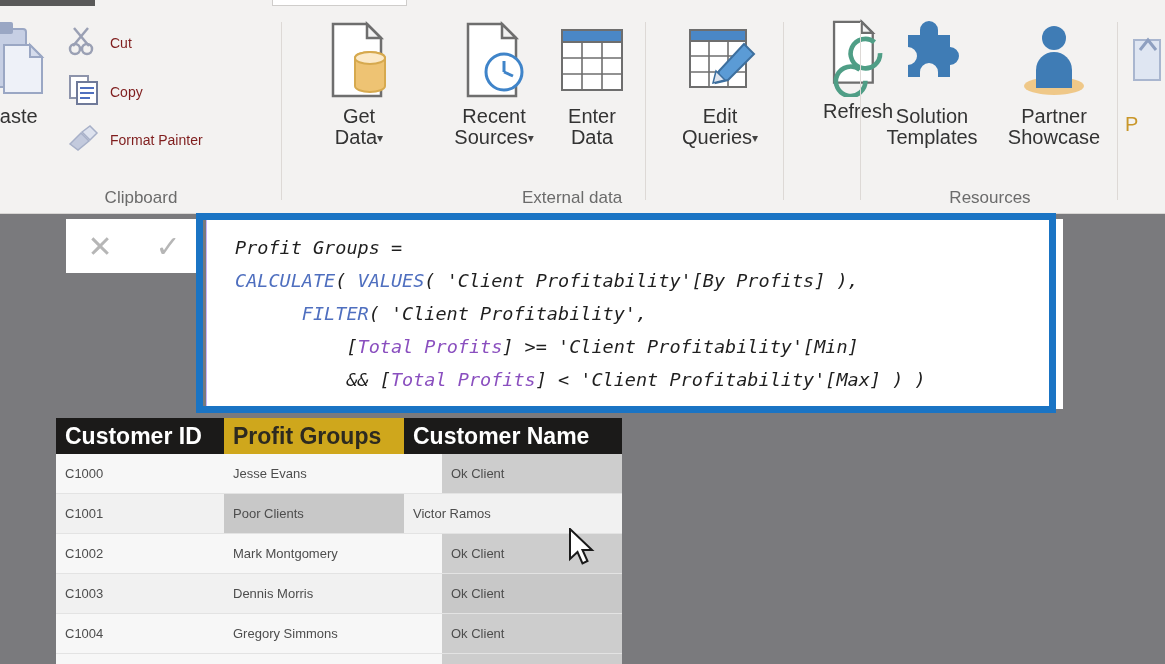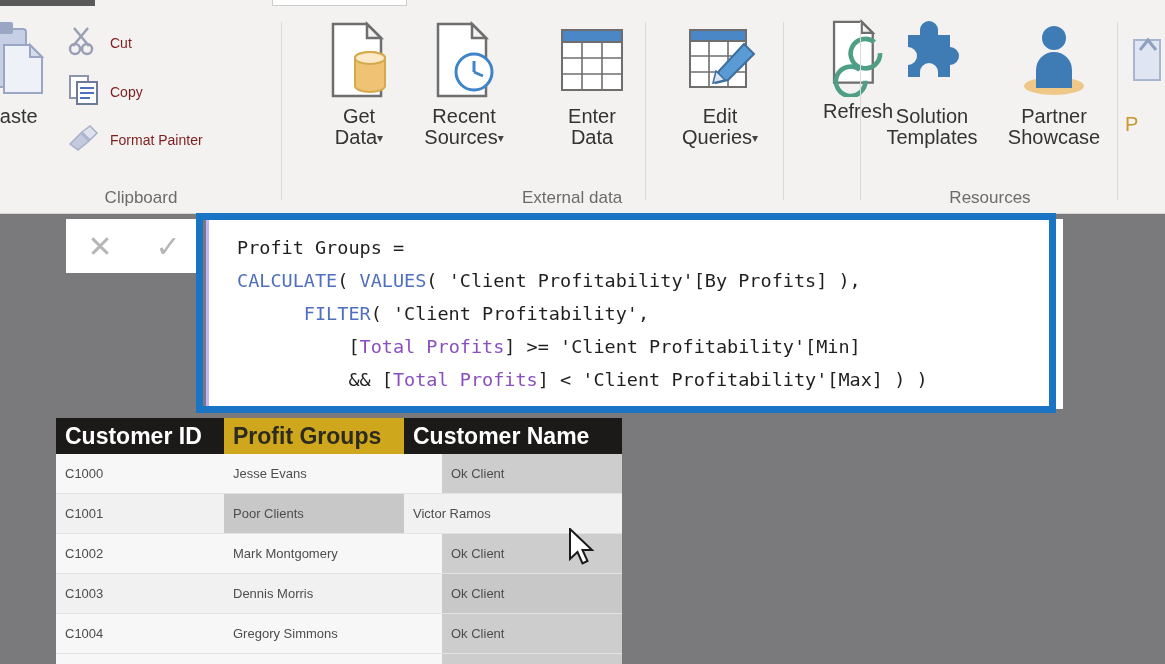--- a/index.html
+++ b/index.html
@@ -79,21 +79,21 @@
   .nav-ico {
     position: absolute; left: 8px; width: 40px; height: 40px;
     display: flex; align-items: center; justify-content: center;
   }
   .fx-buttons {
     position: absolute; left: 66px; top: 5px; width: 136px; height: 54px;
     background: #ffffff; display: flex; align-items: center; justify-content: space-around;
   }
   .fx-input-wrap {
     position: absolute; left: 206px; top: 5px; right: 102px; height: 190px;
-    background: #ffffff; border-left: 3px solid #c4b5fd;
+    background: #ffffff; border-left: 1px solid #c4b5fd; font-style: italic;
   }
   .fx-gutter {
     position: absolute; left: 202px; top: 5px; width: 12px; height: 190px;
     background: #7a7a7d;
   }
   .fx-code {
     position: absolute; left: 28px; top: 12px; right: 6px;
     font-family: "DejaVu Sans Mono", monospace;
     font-size: 18.5px; line-height: 33px; color: #1f1f1f;
     white-space: pre;
@@ -219,21 +219,21 @@
                 <path d="M46 6 v14 h14 z" fill="#f2f2f2" stroke="#6e6e6e" stroke-width="2.5"></path>
                 <ellipse cx="49" cy="40" rx="15" ry="6" fill="#f0cd8a" stroke="#d6a94e" stroke-width="2"></ellipse>
                 <path d="M34 40 v28 a15 6 0 0 0 30 0 v-28" fill="#eec373" stroke="#d6a94e" stroke-width="2"></path>
                 <ellipse cx="49" cy="40" rx="15" ry="6" fill="#fbe9c8" stroke="#d6a94e" stroke-width="2"></ellipse>
               </svg>
             </div>
             <div class="lab"><span>Get
 Data</span><span class="caret">▾</span></div>
           </div>
 
-          <div class="big-btn" style="left:116px;top:6px;width:130px;">
+          <div class="big-btn" style="left:146px;top:6px;width:130px;">
             <div class="ico">
               <svg width="76" height="84" viewBox="0 0 76 84">
                 <path d="M12 6 h34 l14 14 v58 h-48 z" fill="#ffffff" stroke="#6e6e6e" stroke-width="2.5"></path>
                 <path d="M46 6 v14 h14 z" fill="#f2f2f2" stroke="#6e6e6e" stroke-width="2.5"></path>
                 <circle cx="48" cy="54" r="18" fill="#ffffff" stroke="#3f84c9" stroke-width="3"></circle>
                 <line x1="48" y1="54" x2="48" y2="43" stroke="#3f84c9" stroke-width="3"></line>
                 <line x1="48" y1="54" x2="57" y2="58" stroke="#3f84c9" stroke-width="3"></line>
               </svg>
             </div>
             <div class="lab"><span>Recent

